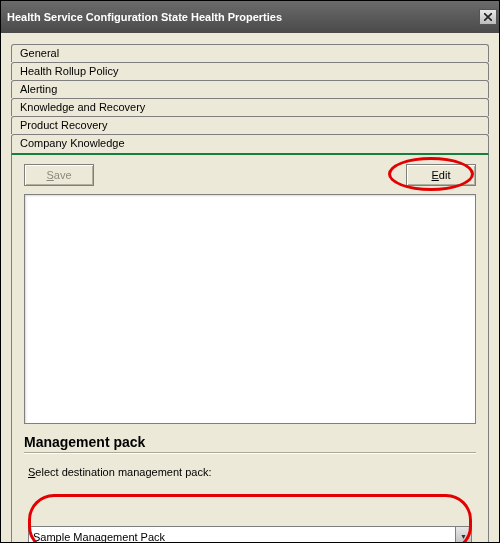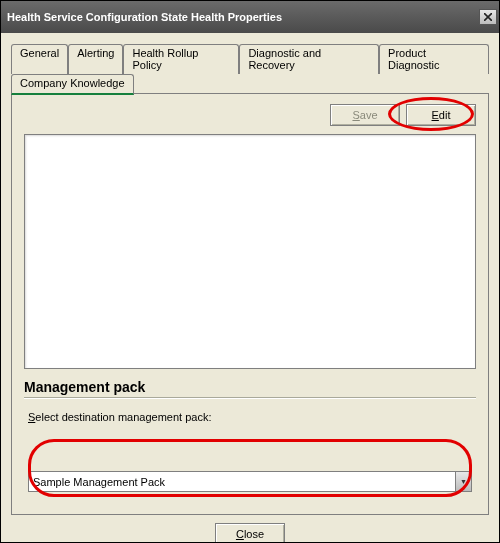--- a/index.html
+++ b/index.html
@@ -65,34 +65,34 @@
     cursor: default;
   }
   .tab.active {
     background: #ece9d8;
     z-index: 3;
     padding-bottom: 4px;
     top: 1px;
     border-bottom: 2px solid #15803d;
     margin-bottom: -1px;
   }
-  .tab-row { display: flex; width: 100%; }
+  .tab-row { display: flex; width: 100%; flex-direction: column; }
   .tab-content {
     border: 1px solid #7f7f7f;
     background: #ece9d8;
     flex: 1;
     display: flex;
     flex-direction: column;
     padding: 10px 12px 12px 12px;
     position: relative;
     z-index: 1;
   }
   .btn-row {
     display: flex;
-    justify-content: flex-end;
+    justify-content: space-between;
     gap: 6px;
     margin-bottom: 8px;
     position: relative;
   }
   .win-btn {
     min-width: 70px;
     height: 22px;
     background: #ece9d8;
     border: 1px solid #7f7f7f;
     font-size: 11px;
@@ -177,24 +177,24 @@
         <path d="M0 0 L8 8 M8 0 L0 8" stroke="#222" stroke-width="1.6"></path>
       </svg>
   </div>
 </div>
 
 <div class="dialog-body">
 
   <div class="tab-strip">
     <div class="tab-row">
       <div class="tab">General</div>
+      <div class="tab">Health Rollup Policy</div>
       <div class="tab">Alerting</div>
-      <div class="tab">Health Rollup Policy</div>
-      <div class="tab">Diagnostic and Recovery</div>
-      <div class="tab">Product Diagnostic</div>
+      <div class="tab">Knowledge and Recovery</div>
+      <div class="tab">Product Recovery</div>
     </div>
     <div class="tab-row">
       <div class="tab active">Company Knowledge</div>
     </div>
   </div>
 
   <div class="tab-content">
 
     <div class="btn-row">
       <button class="win-btn disabled" disabled=""><span class="underline-ak">S</span><span>ave</span></button>

